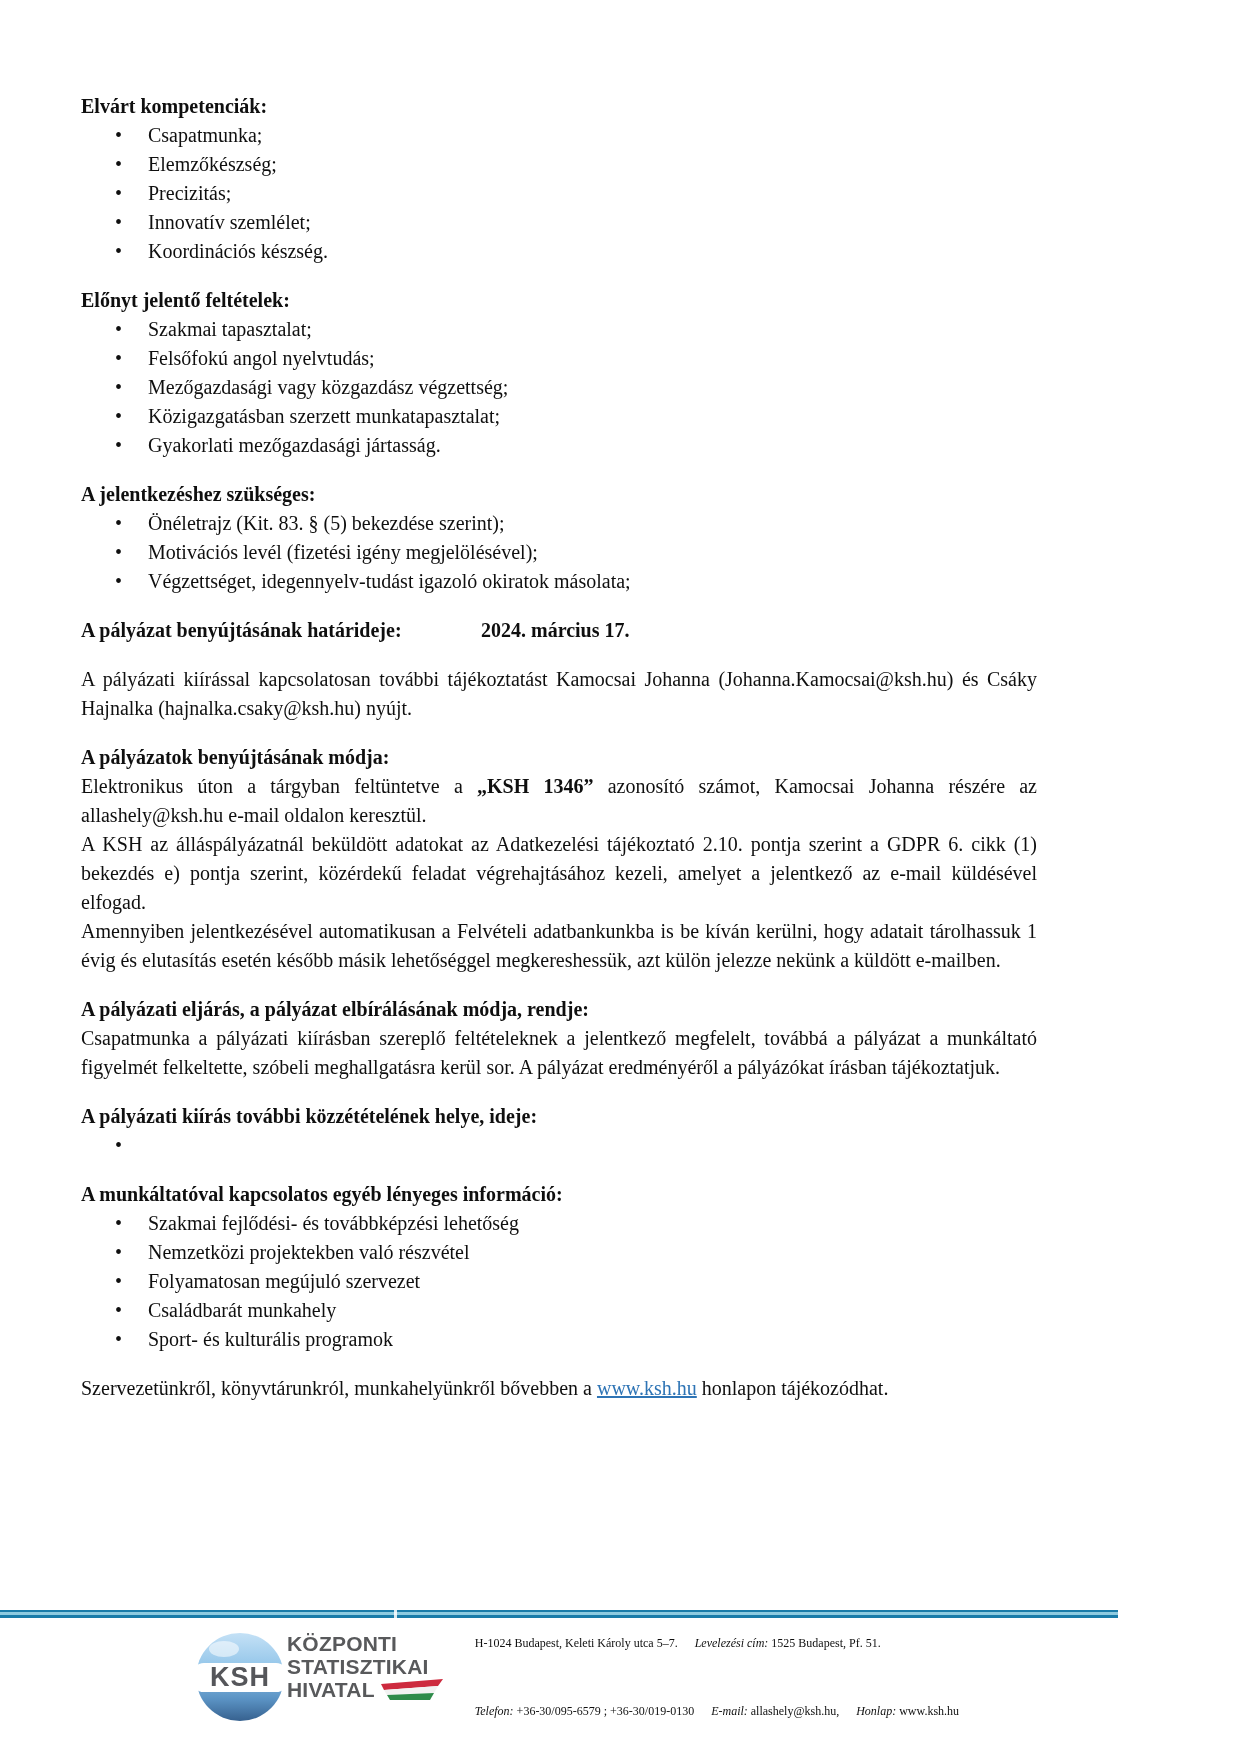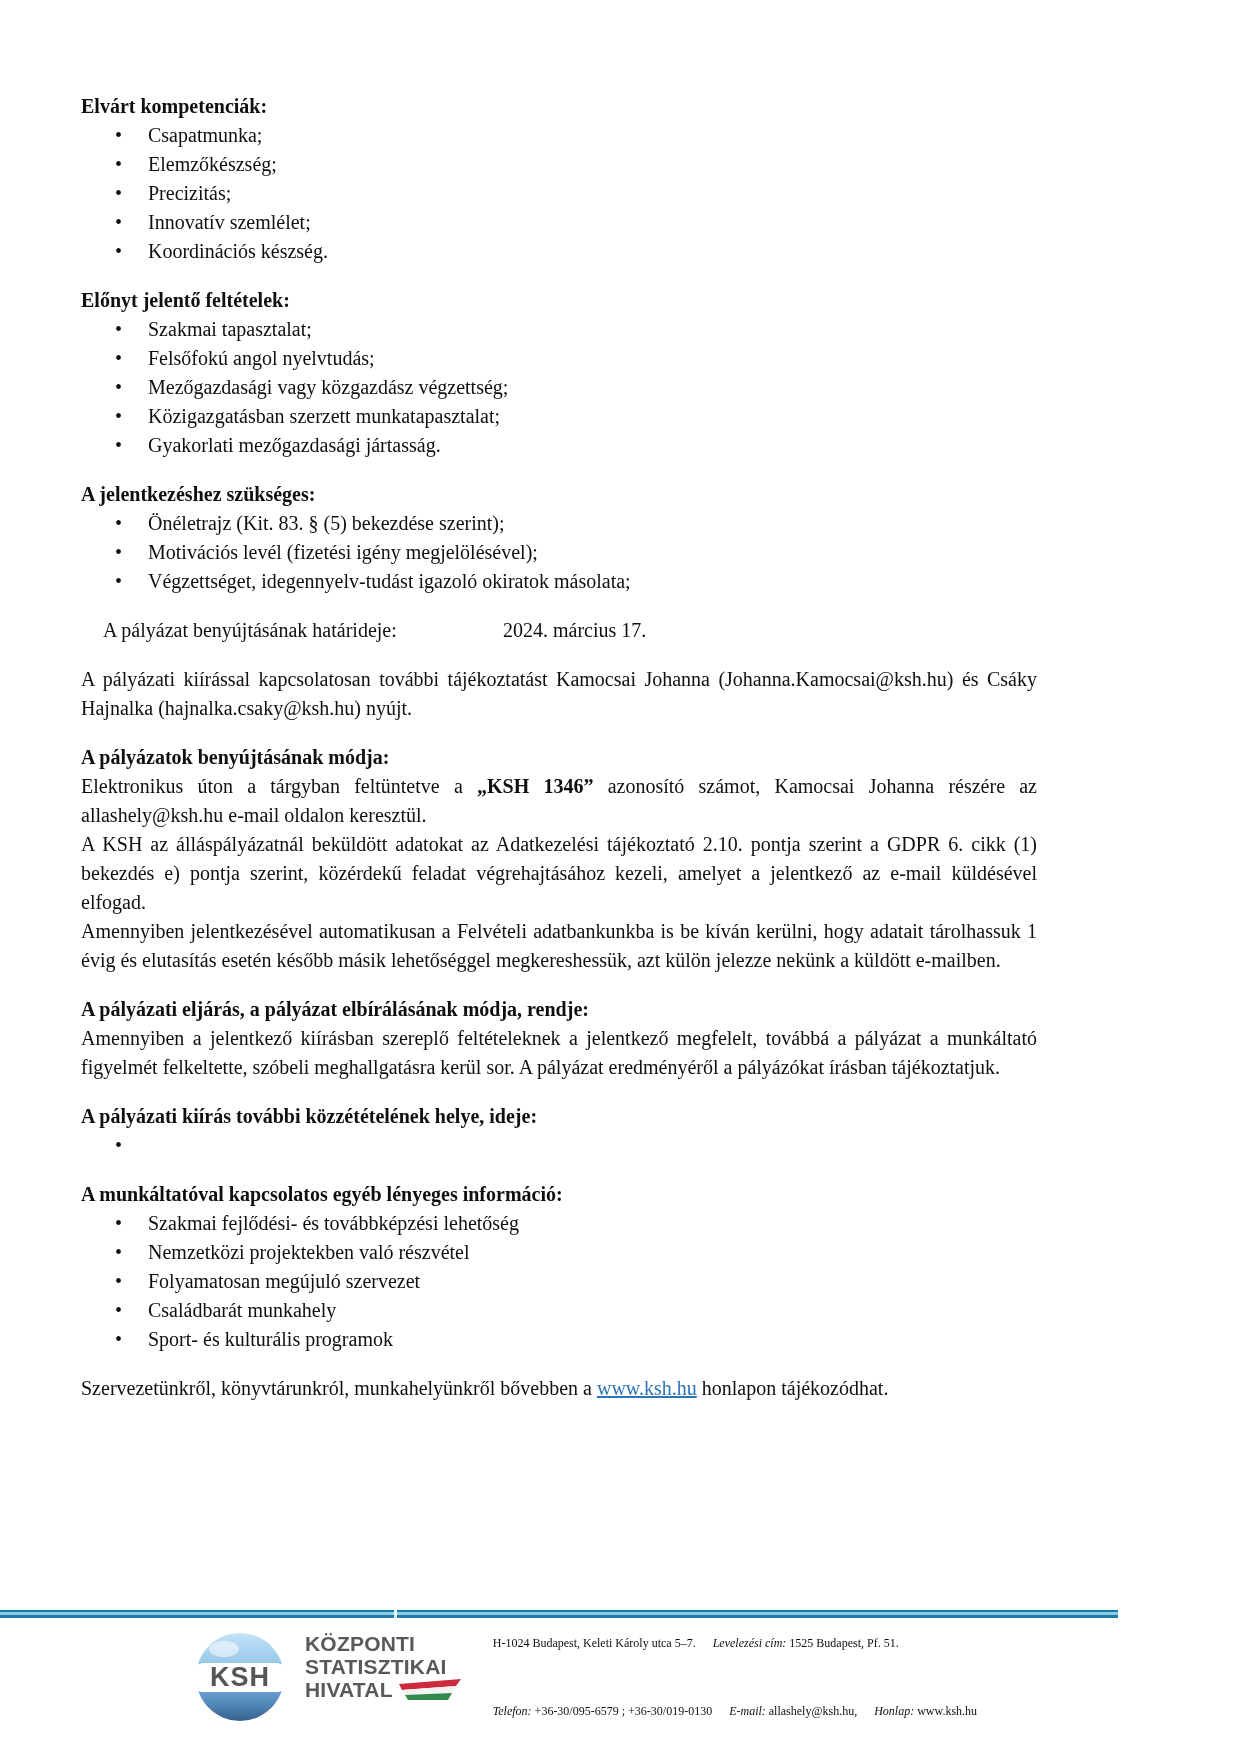--- a/index.html
+++ b/index.html
@@ -12,34 +12,34 @@
     font-family:"Liberation Serif","DejaVu Serif",serif;
     font-size:20px;line-height:29px;color:#0f0f0f;
     overflow:hidden;
   }
   .section{margin-bottom:20px;}
   .sec-heading{font-weight:bold;}
   ul.blist{list-style:none;margin:0;padding:0;}
   ul.blist li{display:flex;padding-left:34px;}
   .bullet{flex:none;width:33px;}
   .para{text-align:justify;}
-  .deadline-row{display:flex;font-weight:normal;margin-bottom:20px;margin-left:22px;}
+  .deadline-row{display:flex;font-weight:bold;margin-bottom:20px;}
   .deadline-label{flex:none;width:400px;}
   a.body-link{color:#2e74b5;text-decoration:underline;cursor:pointer;}
   
   .footer{position:absolute;left:0;top:1610px;width:1241px;}
   .sep-band{
     position:relative;height:8px;width:100%;
     background:linear-gradient(to bottom,#1a7ca9 0 2px,#8ecbe0 2px 5px,#1a7ca9 5px 8px);
   }
   .sep-tick{position:absolute;left:394px;top:0;width:3px;height:8px;background:#ffffff;opacity:.85;}
   .footer-content{display:flex;align-items:center;margin-top:14px;padding-left:195px;}
   .logo-wrap{display:flex;align-items:flex-start;}
   .logo-text{
-    margin-left:20px;
+    margin-left:2px;
     font-family:"Liberation Sans","DejaVu Sans",sans-serif;
     font-weight:bold;font-size:21px;line-height:23px;
     color:#58595b;letter-spacing:.2px;
   }
   .logo-line3{display:flex;align-items:center;}
   .flag-icon{margin-left:6px;display:inline-block;}
   .footer-info{
     margin-left:32px;font-size:12px;line-height:20px;color:#0f0f0f;
   }
   .footer-line{margin-bottom:26px;}
@@ -131,21 +131,21 @@
 
   <div class="section">
     <div class="sec-heading">A pályázatok benyújtásának módja:</div>
     <div class="para"><span>Elektronikus úton a tárgyban feltüntetve a </span><b>„KSH 1346”</b><span> azonosító számot, Kamocsai Johanna részére az allashely@ksh.hu e-mail oldalon keresztül.</span></div>
     <div class="para">A KSH az álláspályázatnál beküldött adatokat az Adatkezelési tájékoztató 2.10. pontja szerint a GDPR 6. cikk (1) bekezdés e) pontja szerint, közérdekű feladat végrehajtásához kezeli, amelyet a jelentkező az e-mail küldésével elfogad.</div>
     <div class="para">Amennyiben jelentkezésével automatikusan a Felvételi adatbankunkba is be kíván kerülni, hogy adatait tárolhassuk 1 évig és elutasítás esetén később másik lehetőséggel megkereshessük, azt külön jelezze nekünk a küldött e-mailben.</div>
   </div>
 
   <div class="section">
     <div class="sec-heading">A pályázati eljárás, a pályázat elbírálásának módja, rendje:</div>
-    <div class="para">Amennyiben a jelentkező kiírásban szereplő feltételeknek a jelentkező megfelelt, továbbá a pályázat a munkáltató figyelmét felkeltette, szóbeli meghallgatásra kerül sor. A pályázat eredményéről a pályázókat írásban tájékoztatjuk.</div>
+    <div class="para">Csapatmunka a pályázati kiírásban szereplő feltételeknek a jelentkező megfelelt, továbbá a pályázat a munkáltató figyelmét felkeltette, szóbeli meghallgatásra kerül sor. A pályázat eredményéről a pályázókat írásban tájékoztatjuk.</div>
   </div>
 
   <div class="section">
     <div class="sec-heading">A pályázati kiírás további közzétételének helye, ideje:</div>
     <ul class="blist">
       <li>
           <span class="bullet">•</span>
         </li>
     </ul>
   </div>

